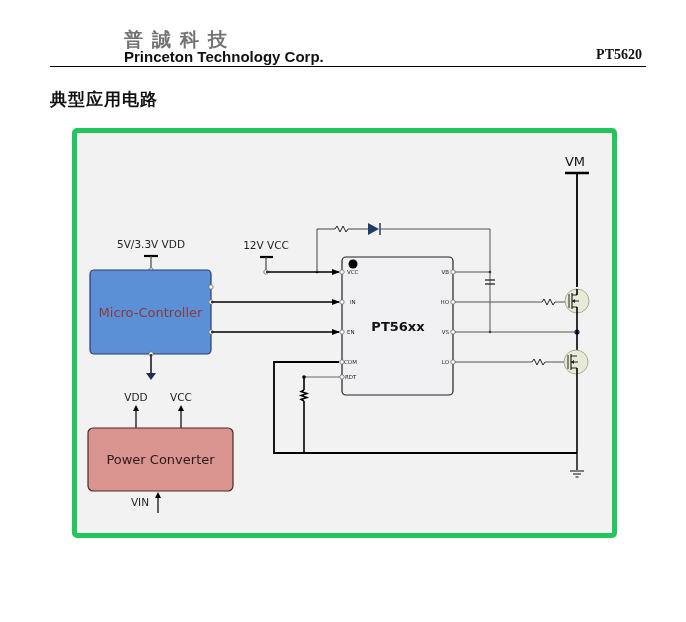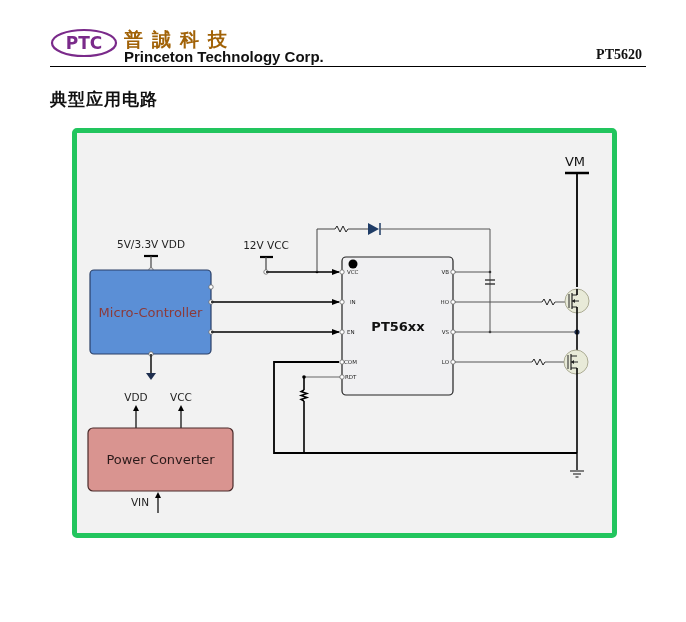--- a/index.html
+++ b/index.html
@@ -1,38 +1,32 @@
 <!DOCTYPE html>
 <html><head>
   <meta charset="utf-8">
   <style>
     html, body { margin: 0; padding: 0; background: #ffffff; }
     body { width: 686px; height: 622px; position: relative; overflow: hidden; font-family: "Liberation Sans", sans-serif; }
     .header { position: absolute; left: 50px; top: 26px; width: 596px; height: 42px; }
     .logo { position: absolute; left: 0; top: 2px; width: 68px; height: 30px; }
     .logo svg { display: block; }
-    .company-cn { position: absolute; left: 74px; top: 2px; font-family: "DejaVu Sans", sans-serif; font-weight: bold; font-size: 19px; letter-spacing: 9px; color: #a16207; line-height: 22px; }
+    .company-cn { position: absolute; left: 74px; top: 2px; font-family: "DejaVu Sans", sans-serif; font-weight: bold; font-size: 19px; letter-spacing: 9px; color: #737373; line-height: 22px; }
     .company-en { position: absolute; left: 74px; top: 25px; font-family: "Liberation Sans", sans-serif; font-weight: bold; font-size: 15px; color: #111; line-height: 12px; }
     .part-no { position: absolute; right: 4px; top: 21px; font-family: Liberation Serif, serif; font-weight: bold; font-size: 14px; color: #111; }
     .header-rule { position: absolute; left: 0; top: 40px; width: 596px; height: 1px; background: #000; }
     .section-title { position: absolute; left: 50px; top: 88px; font-family: "DejaVu Sans", sans-serif; font-size: 17px; font-weight: bold; color: #111; letter-spacing: 1px; }
     .panel { position: absolute; left: 72px; top: 128px; width: 545px; height: 410px; background: #f2f2f2; border: 5px solid #22c55e; border-radius: 5px; box-sizing: border-box; }
     .panel svg { position: absolute; left: -72px; top: -128px; }
     svg text { font-family: "DejaVu Sans", sans-serif; }
   </style>
 </head>
 <body>
 
 <div class="header">
-  <div class="logo">
-    <svg width="68" height="30" viewBox="0 0 68 30">
-      <ellipse cx="34" cy="15" rx="32" ry="13" fill="none" stroke="#7a2a8a" stroke-width="2.2"></ellipse>
-      <text x="34" y="21" text-anchor="middle" font-family="DejaVu Serif, serif" font-size="17" font-weight="bold" fill="#7a2a8a">PTC</text>
-    </svg>
-  </div>
   <div class="company-cn">普誠科技</div>
   <div class="company-en">Princeton Technology Corp.</div>
   <div class="part-no">PT5620</div>
   <div class="header-rule"></div>
 </div>
 
 <div class="section-title">典型应用电路</div>
 
 <div class="panel">
   <svg width="686" height="622" viewBox="0 0 686 622">

